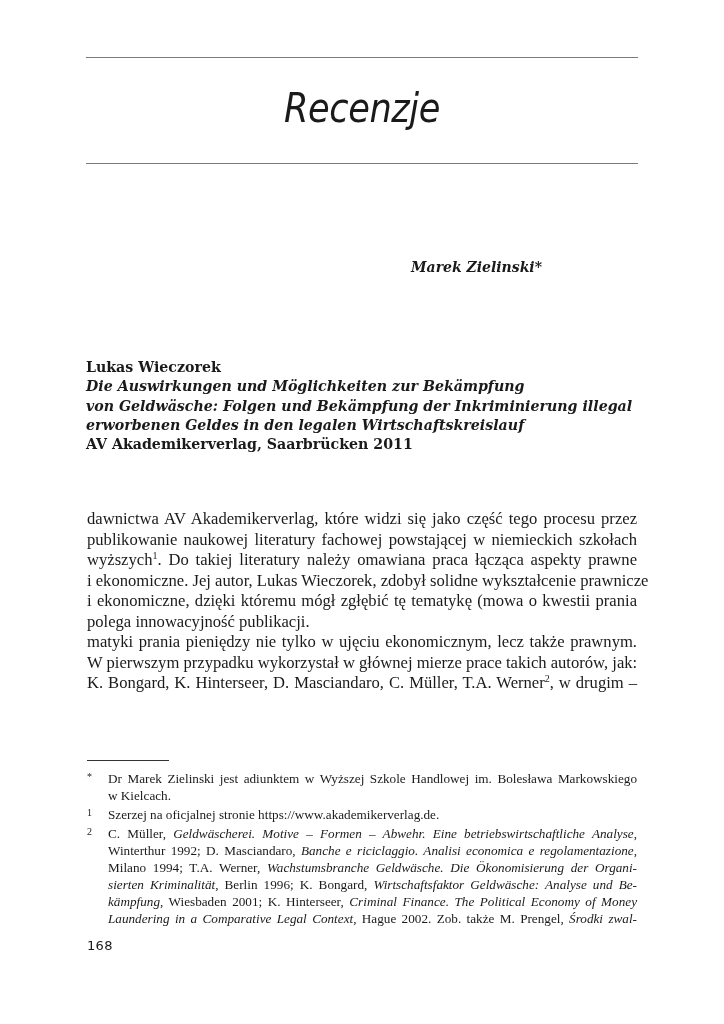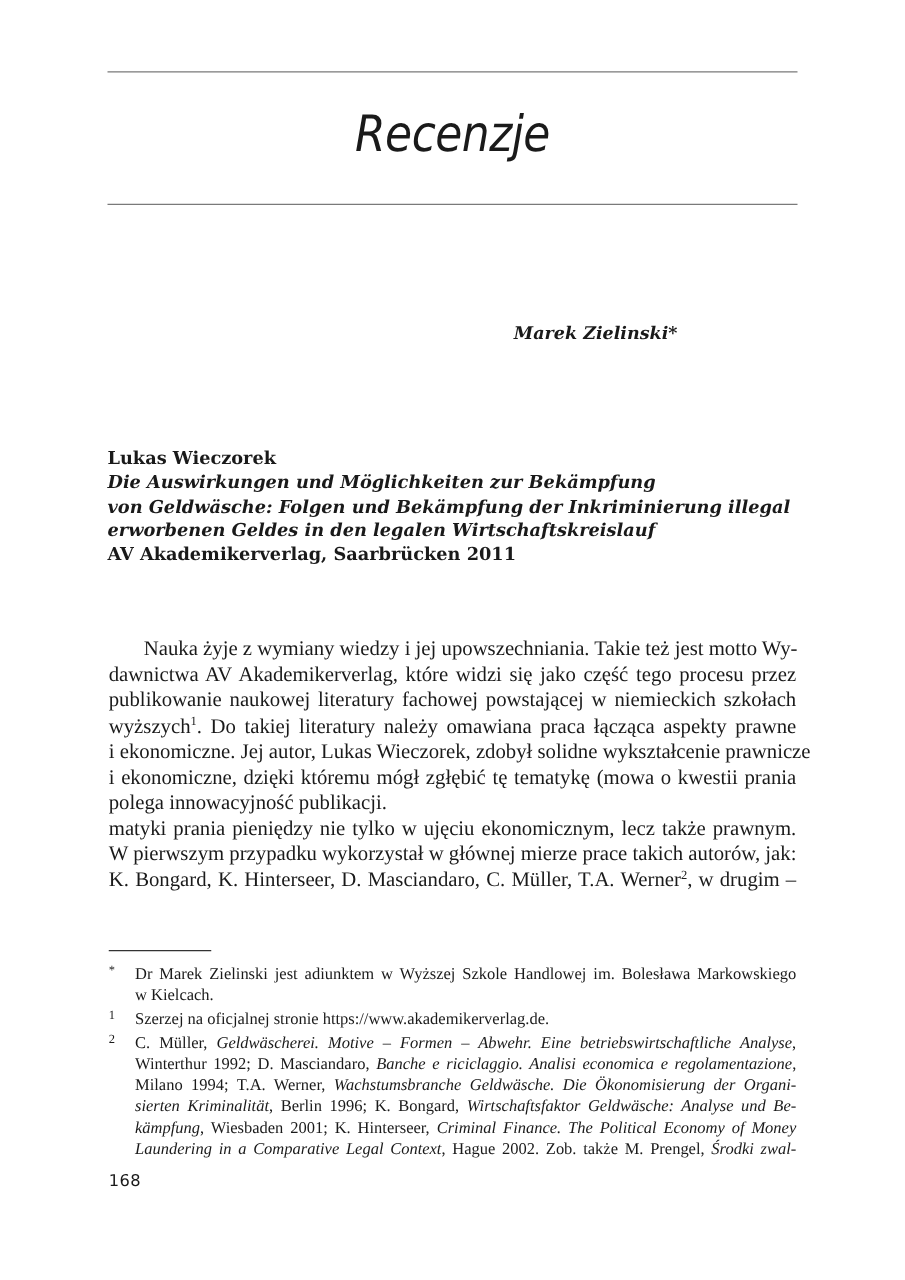--- a/index.html
+++ b/index.html
@@ -58,21 +58,20 @@
 
   <div class="book-info">
     <div>Lukas Wieczorek</div>
     <div class="it">Die Auswirkungen und Möglichkeiten zur Bekämpfung</div>
     <div class="it">von Geldwäsche: Folgen und Bekämpfung der Inkriminierung illegal</div>
     <div class="it">erworbenen Geldes in den legalen Wirtschaftskreislauf</div>
     <div>AV Akademikerverlag, Saarbrücken 2011</div>
   </div>
 
   <div class="body-text">
-    <div class="line indent">Nauka żyje z wymiany wiedzy i jej upowszechniania. Takie też jest motto Wy-</div>
     <div class="line">dawnictwa AV Akademikerverlag, które widzi się jako część tego procesu przez</div>
     <div class="line">publikowanie naukowej literatury fachowej powstającej w niemieckich szkołach</div>
     <div class="line"><span>wyższych</span><sup>1</sup><span>. Do takiej literatury należy omawiana praca łącząca aspekty prawne</span></div>
     <div class="line">i ekonomiczne. Jej autor, Lukas Wieczorek, zdobył solidne wykształcenie prawnicze</div>
     <div class="line">i ekonomiczne, dzięki któremu mógł zgłębić tę tematykę (mowa o kwestii prania</div>
     <div class="line last">polega innowacyjność publikacji.</div>
     <div class="line">matyki prania pieniędzy nie tylko w ujęciu ekonomicznym, lecz także prawnym.</div>
     <div class="line">W pierwszym przypadku wykorzystał w głównej mierze prace takich autorów, jak:</div>
     <div class="line"><span>K. Bongard, K. Hinterseer, D. Masciandaro, C. Müller, T.A. Werner</span><sup>2</sup><span>, w drugim –</span></div>
   </div>

